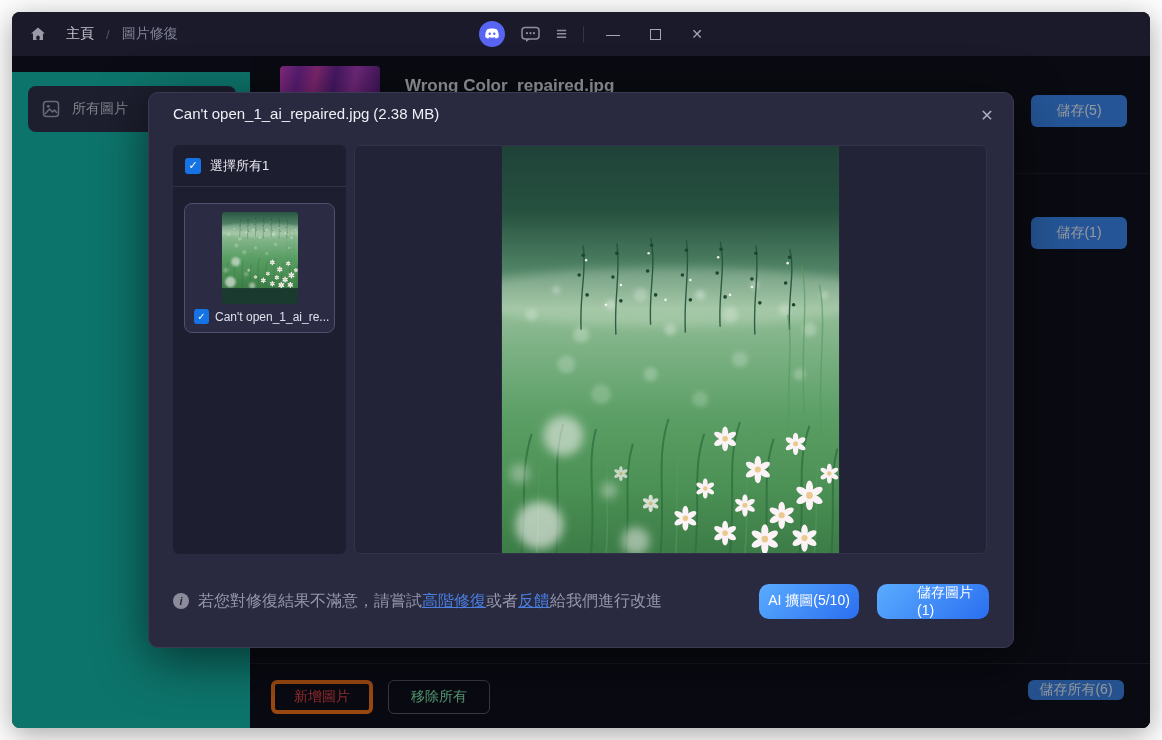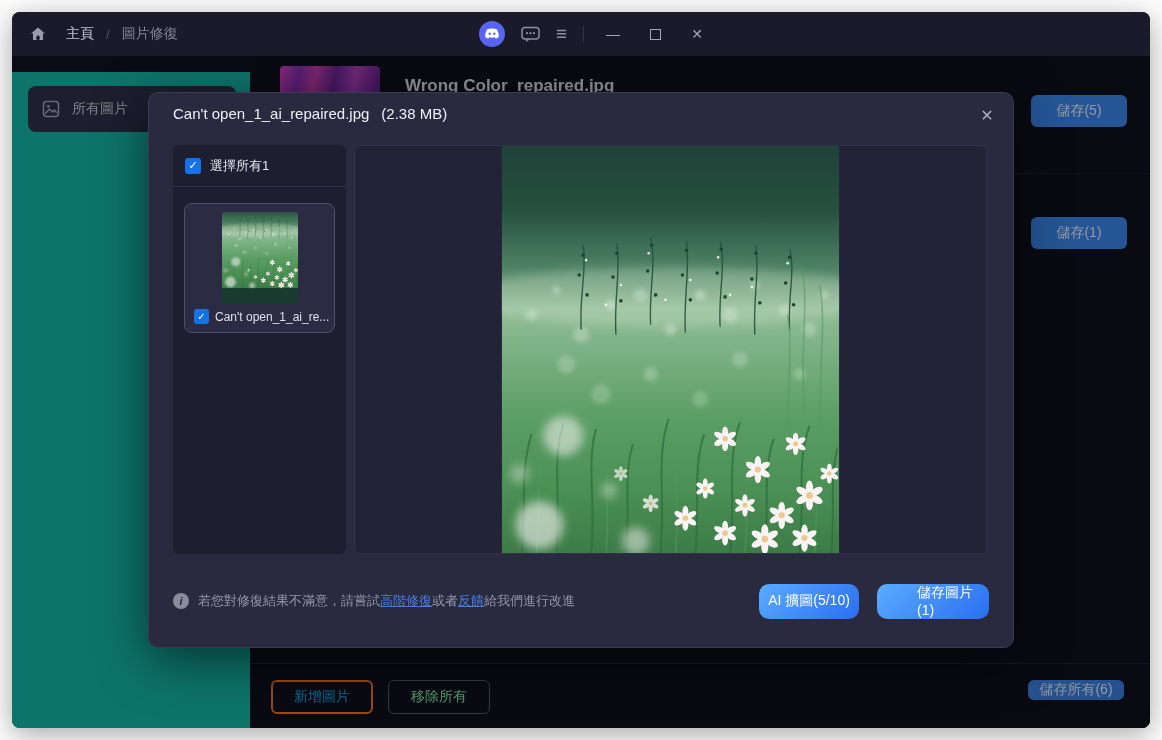--- a/index.html
+++ b/index.html
@@ -46,35 +46,35 @@
   .mini-save { position:absolute; left:781px; width:96px; height:32px; border-radius:6px;
     background:#3b86ec; color:#eef2f8; font-size:14px; display:flex; align-items:center;
     justify-content:center; cursor:pointer; }
   .row-divider { position:absolute; left:0; top:117px; width:100%; height:1px; background:#1c1c29; }
 
   .bottombar { position:absolute; left:0; bottom:0; width:100%; height:65px; background:#0e0e17;
     border-top:1px solid #20202e; }
   .btn-outline { position:absolute; top:16px; width:102px; height:34px; border-radius:6px;
     background:transparent; font-size:14px; display:flex; align-items:center; justify-content:center;
     cursor:pointer; }
-  .btn-add { left:21px; border:2px solid #f97316; color:#0ea5e9; }
+  .btn-add { left:21px; border:4px solid #f97316; color:#ef4444; }
   .btn-remove { left:138px; border:1px solid #585866; color:#86efac; }
   .btn-saveall { position:absolute; right:26px; top:16px; width:96px; height:20px; border-radius:6px;
     background:#3b82e0; color:#e8edf5; font-size:14px; display:flex; align-items:center;
     justify-content:center; cursor:pointer; }
 
   
   .dim { position:absolute; left:0; top:44px; right:0; bottom:0; background:rgba(3,4,10,.38); z-index:4; }
 
   
   .modal { position:absolute; left:136px; top:80px; width:866px; height:556px; background:#29293f;
     border:1px solid #3a3a55; border-radius:10px; z-index:10;
     box-shadow:0 12px 50px rgba(0,0,0,.55); }
   .modal-title { position:absolute; left:24px; top:12px; font-size:15px; color:#eef0f6;
-    display:flex; gap:12px; align-items:baseline; }
+    display:flex; gap:4px; align-items:baseline; }
   .modal-close { position:absolute; right:12px; top:8px; width:28px; height:28px; color:#a9aec0;
     font-size:16px; display:flex; align-items:center; justify-content:center; cursor:pointer; }
 
   .left-panel { position:absolute; left:24px; top:52px; width:173px; height:409px;
     background:#1e1e31; border-radius:6px; }
   .lp-header { height:42px; display:flex; align-items:center; gap:9px; padding:0 12px;
     border-bottom:1px solid #31314a; }
   .checkbox { background:#1673e6; border-radius:3px; color:#fff; display:flex; align-items:center;
     justify-content:center; cursor:pointer; flex:0 0 auto; }
   .cb16 { width:16px; height:16px; font-size:11px; }
@@ -92,21 +92,21 @@
     background:#232338; border:1px solid #32324a; border-radius:6px;
     display:flex; align-items:center; justify-content:center; overflow:hidden; }
   .preview-img { width:341px; height:407px; }
   .preview-img svg, .thumb-img svg { display:block; width:100%; height:100%; }
 
   .modal-footer { position:absolute; left:24px; right:24px; top:488px; height:40px;
     display:flex; align-items:center; }
   .info-icon { width:16px; height:16px; border-radius:50%; background:#8b8b9c; color:#26263a;
     font-size:11px; font-weight:bold; display:flex; align-items:center; justify-content:center;
     font-style:italic; flex:0 0 auto; }
-  .notice { margin-left:9px; font-size:13px; color:#9596ab; }
+  .notice { margin-left:9px; font-size:16px; color:#9596ab; }
   .notice a { color:#4a7fe0; text-decoration:underline; cursor:pointer; }
   .btn-primary { height:35px; border-radius:10px; color:#fff; font-size:14px;
     background:linear-gradient(135deg,#5aacff,#2a6ef0); display:flex; align-items:center;
     justify-content:center; cursor:pointer; }
   .btn-ai { width:100px; margin-left:auto; }
   .btn-saveimg { width:112px; margin-left:18px;padding-left:40px; }
 
   .hidden-defs { position:absolute; width:0; height:0; overflow:hidden; }
 </style>
 </head>

